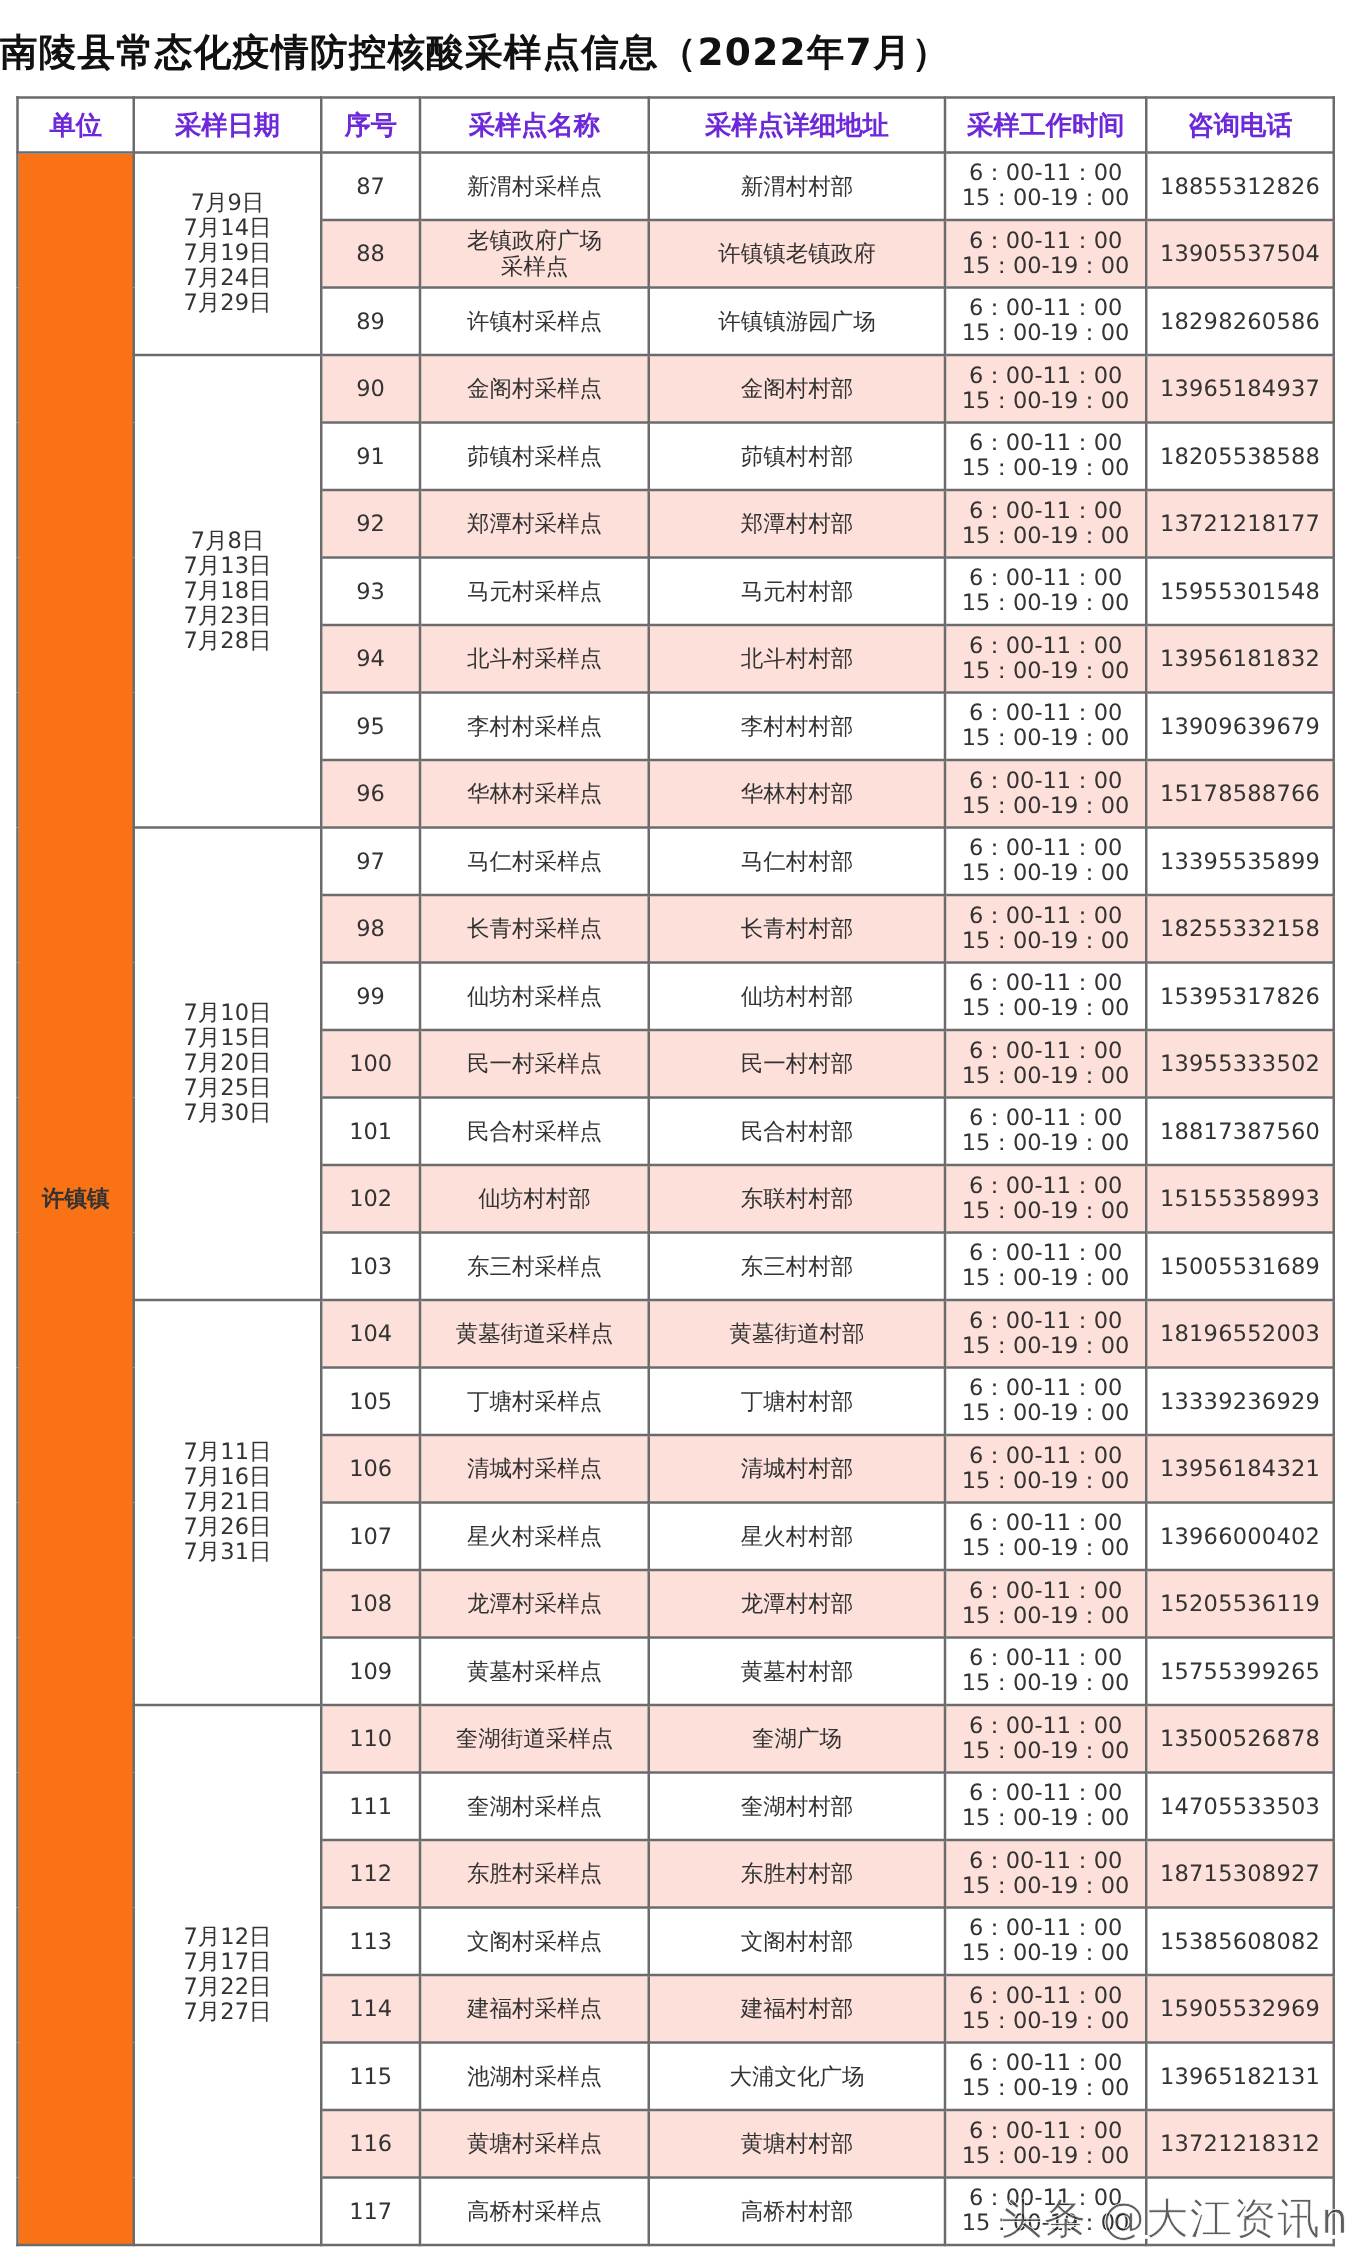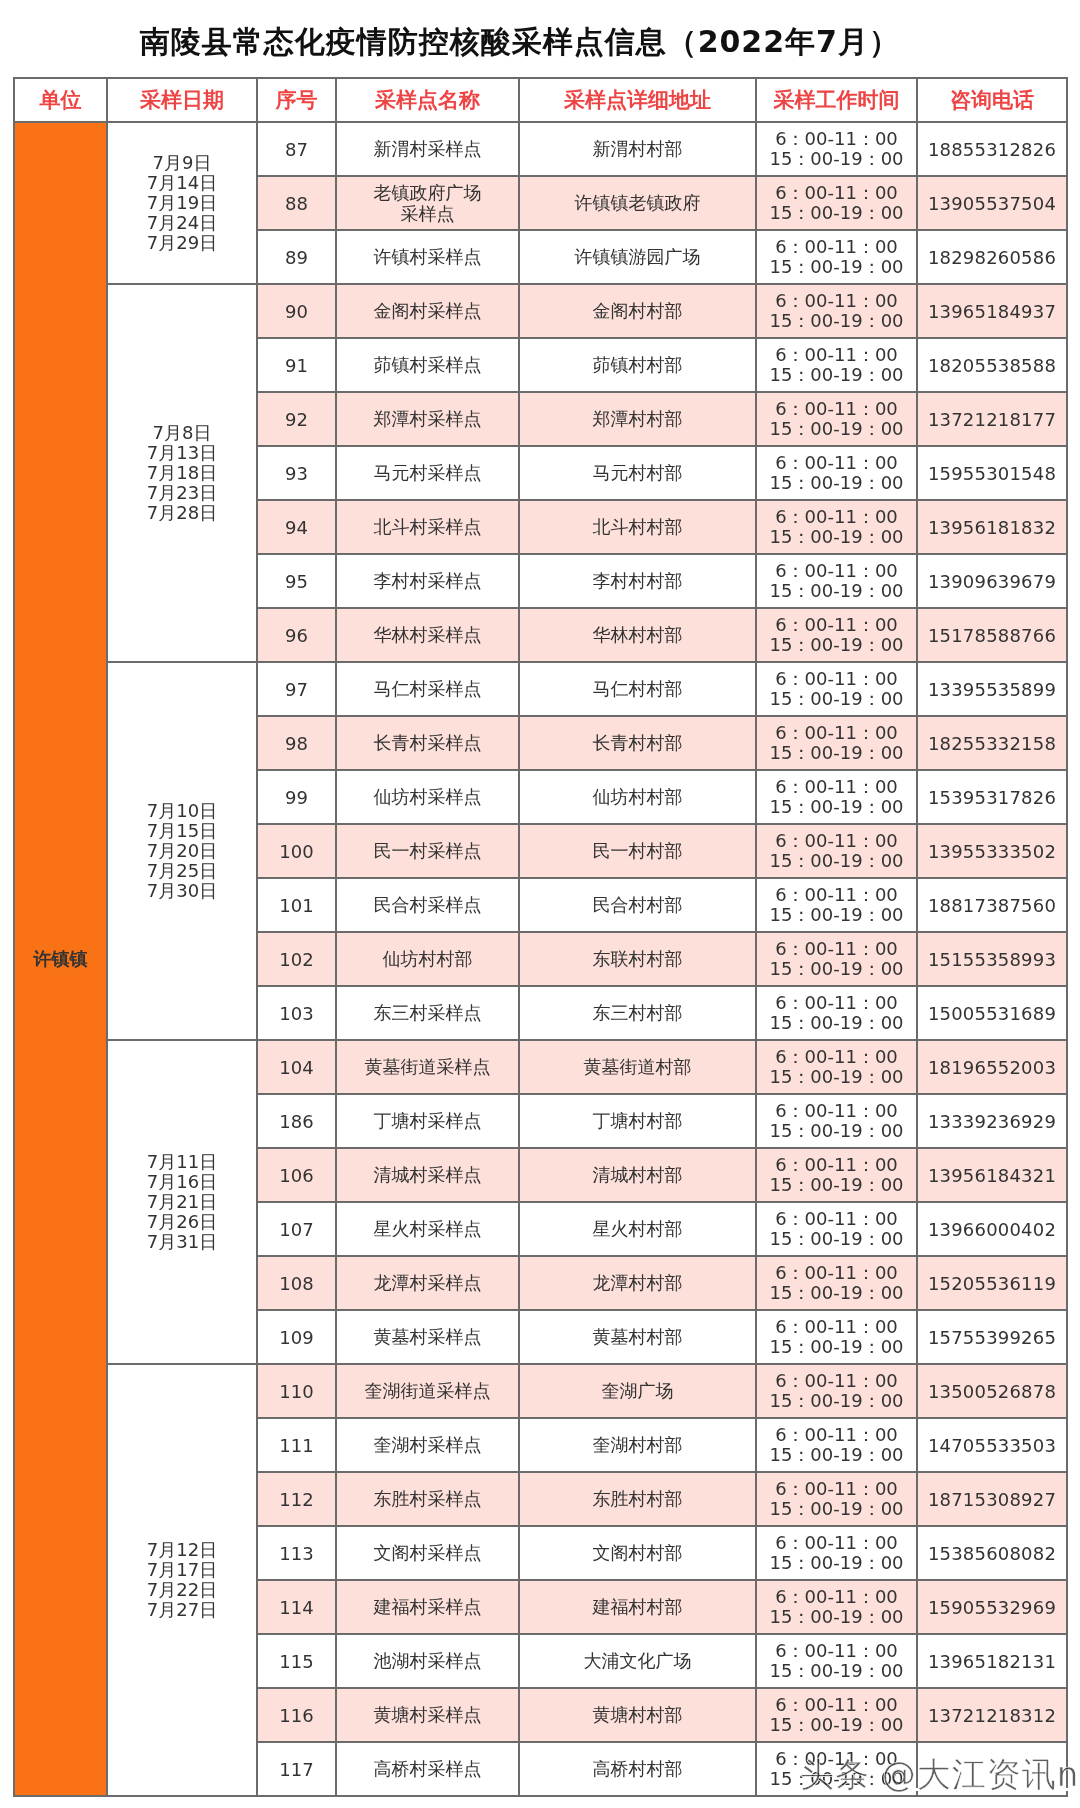--- a/index.html
+++ b/index.html
@@ -1,33 +1,33 @@
 <!DOCTYPE html>
 <html><head>
 <meta charset="utf-8">
 <style>
   html, body { margin: 0; padding: 0; background: #ffffff; }
   body {
     width: 1080px; height: 1808px; position: relative; overflow: hidden;
     font-family: "DejaVu Sans", "Liberation Sans", sans-serif; color: #222;
   }
   .title {
-    position: absolute; left: 0; top: 22px; width: 900px; text-align: right;
+    position: absolute; left: 0; top: 22px; width: 900px; text-align: left;
     font-size: 30px; font-weight: bold; color: #111; letter-spacing: 1px;
   }
   table.grid {
     position: absolute; left: 13px; top: 77px; width: 1053px;
     border-collapse: collapse; table-layout: fixed;
   }
   table.grid th, table.grid td {
     border: 2px solid #6b6b6b; text-align: center; vertical-align: middle;
     padding: 0; overflow: hidden;
   }
   table.grid th {
-    height: 42px; font-size: 21px; font-weight: bold; color: #ef4444;
+    height: 42px; font-size: 21px; font-weight: bold; color: #6d28d9;
   }
   table.grid td { height: 52px; font-size: 18px; color: #333; }
   table.grid tr.pink td.cell { background: #fde0da; }
   td.unit { font-weight: bold; font-size: 18px; color: #222; background: #f97316; }
   td.dates { font-size: 18px; line-height: 20px; background: #fff; margin-top: 11px; }
   td.dates span { display: block; }
   td.time { font-size: 18px; line-height: 20px; white-space: nowrap; }
   td.time span { display: block; }
   td.name2 { line-height: 21px; margin-top: 13px; }
   td.phone { font-size: 18px; letter-spacing: 0.2px; margin-left: 44px; }
@@ -270,21 +270,21 @@
         <td class="cell">104</td>
         <td class="cell">黄墓街道采样点</td>
         <td class="cell">黄墓街道村部</td>
         <td class="cell time">
           <span>6：00-11：00</span>
           <span>15：00-19：00</span>
         </td>
         <td class="cell phone">18196552003</td>
       </tr>
       <tr>
-        <td class="cell">186</td>
+        <td class="cell">105</td>
         <td class="cell">丁塘村采样点</td>
         <td class="cell">丁塘村村部</td>
         <td class="cell time">
           <span>6：00-11：00</span>
           <span>15：00-19：00</span>
         </td>
         <td class="cell phone">13339236929</td>
       </tr>
       <tr class="pink">
         <td class="cell">106</td>

